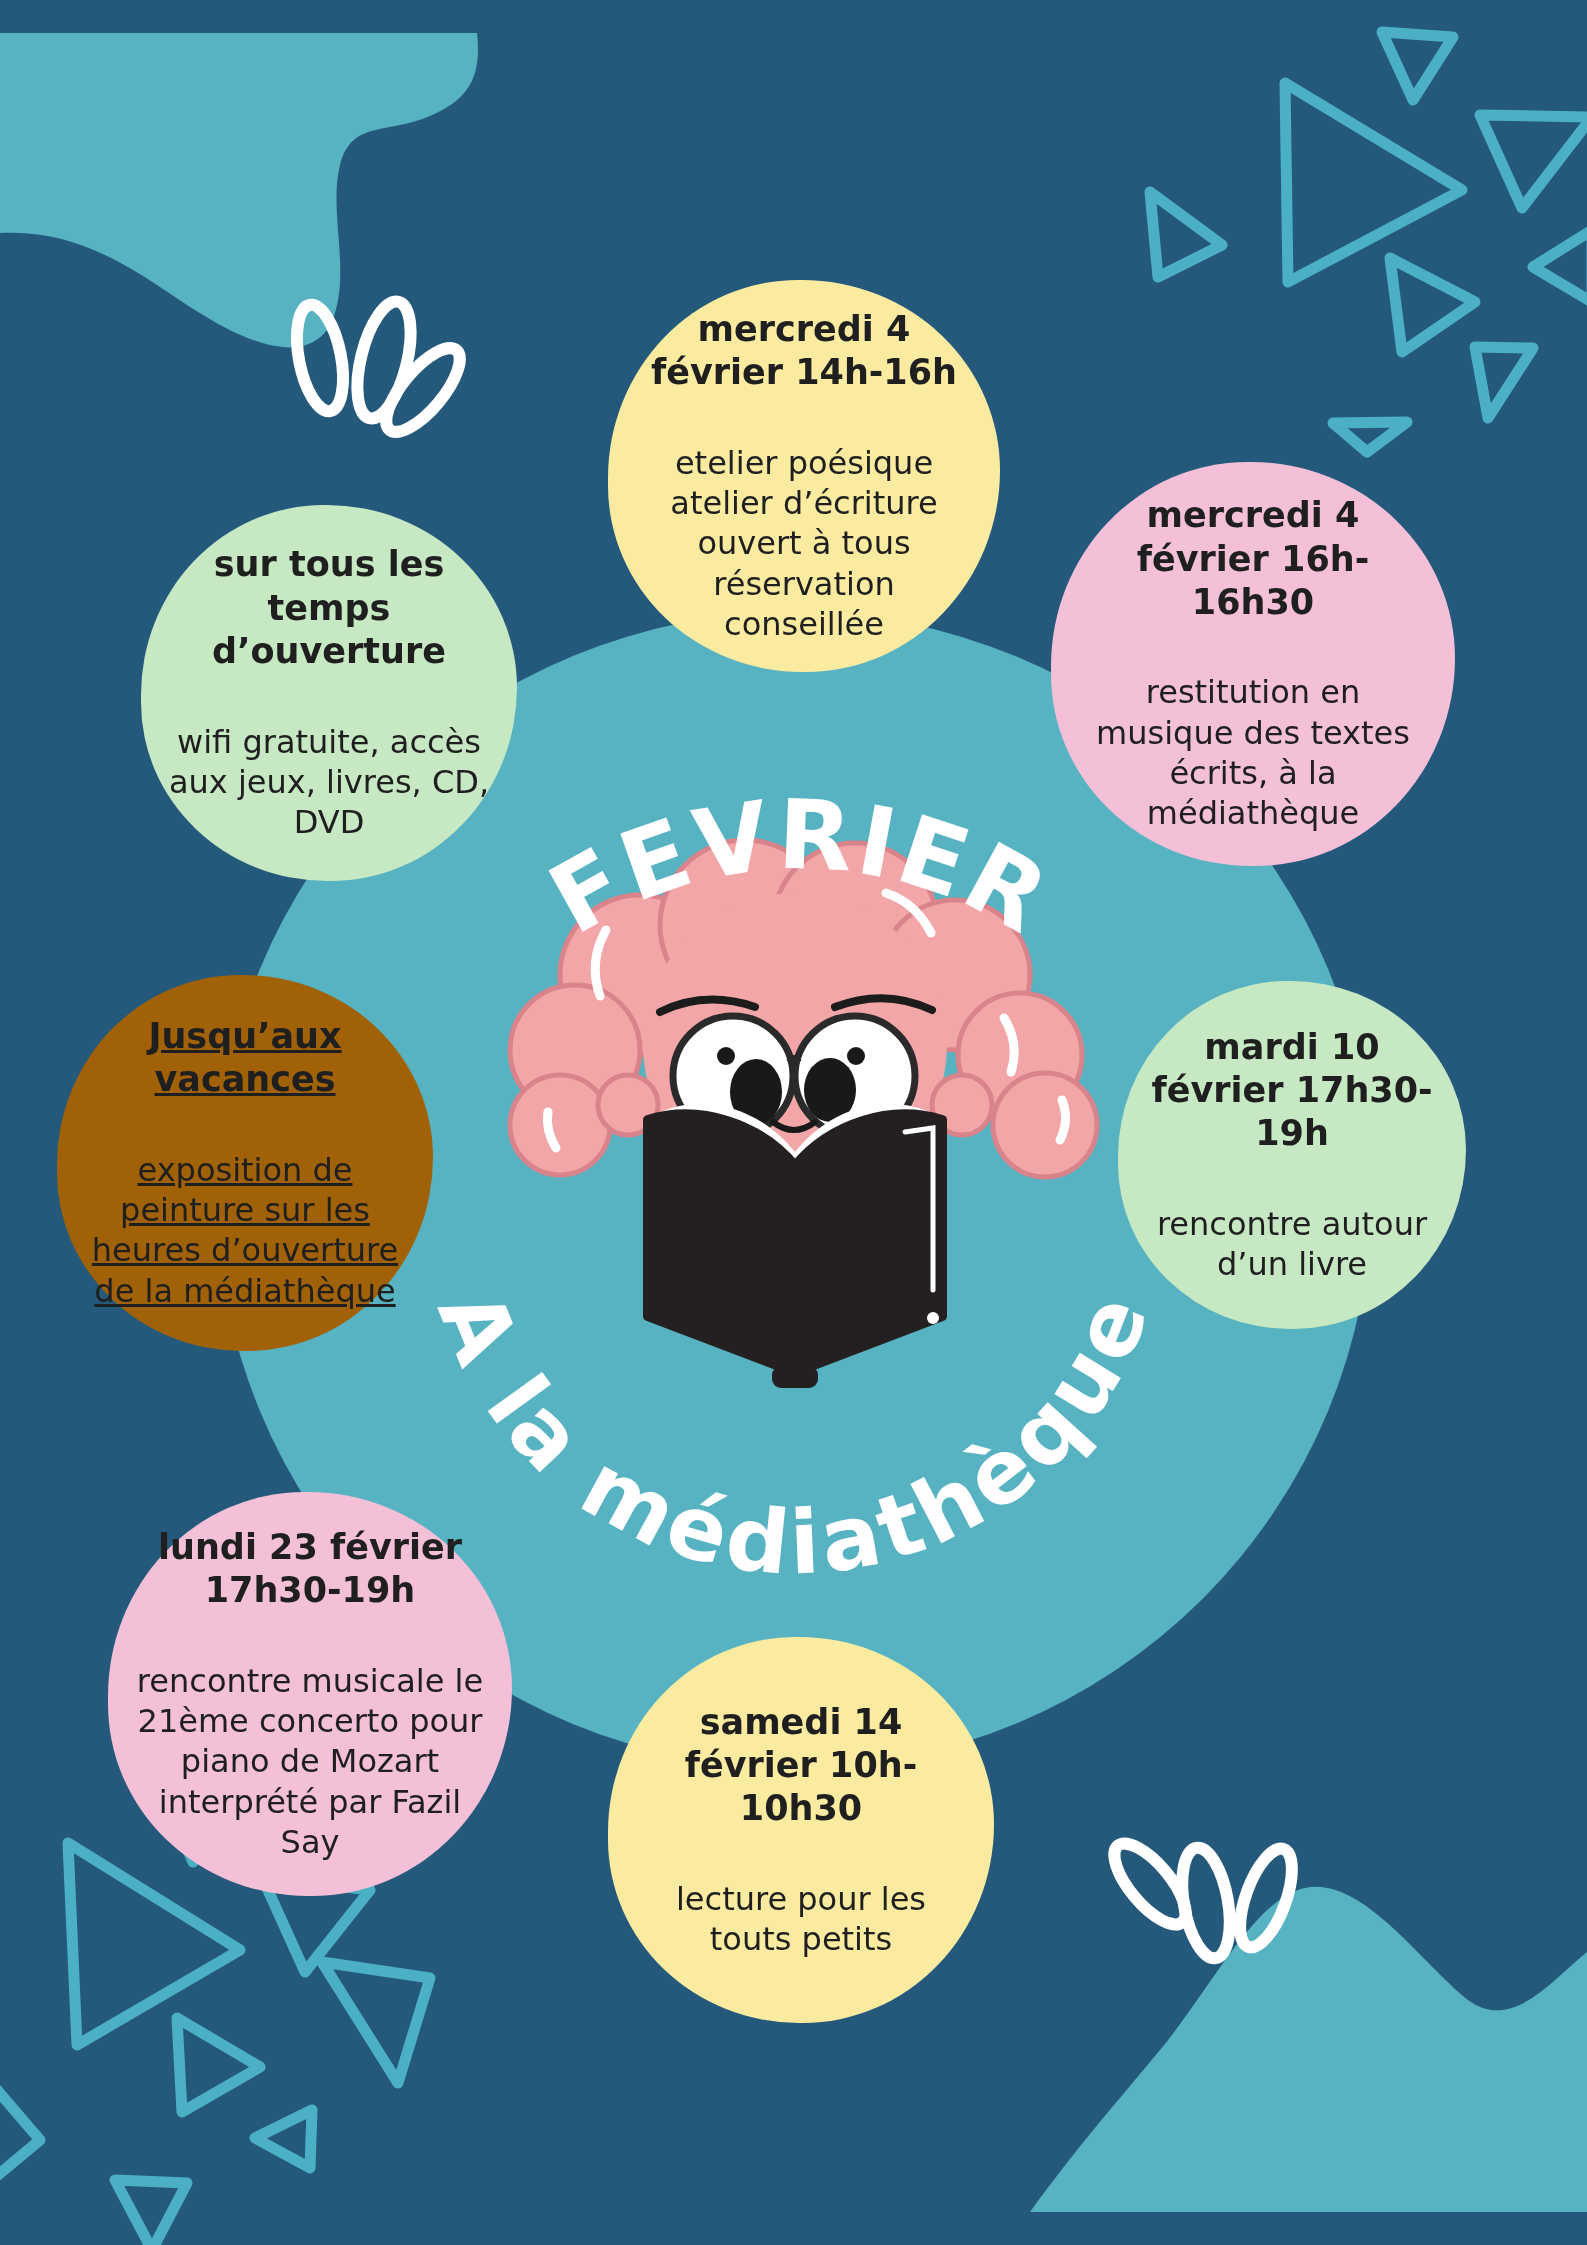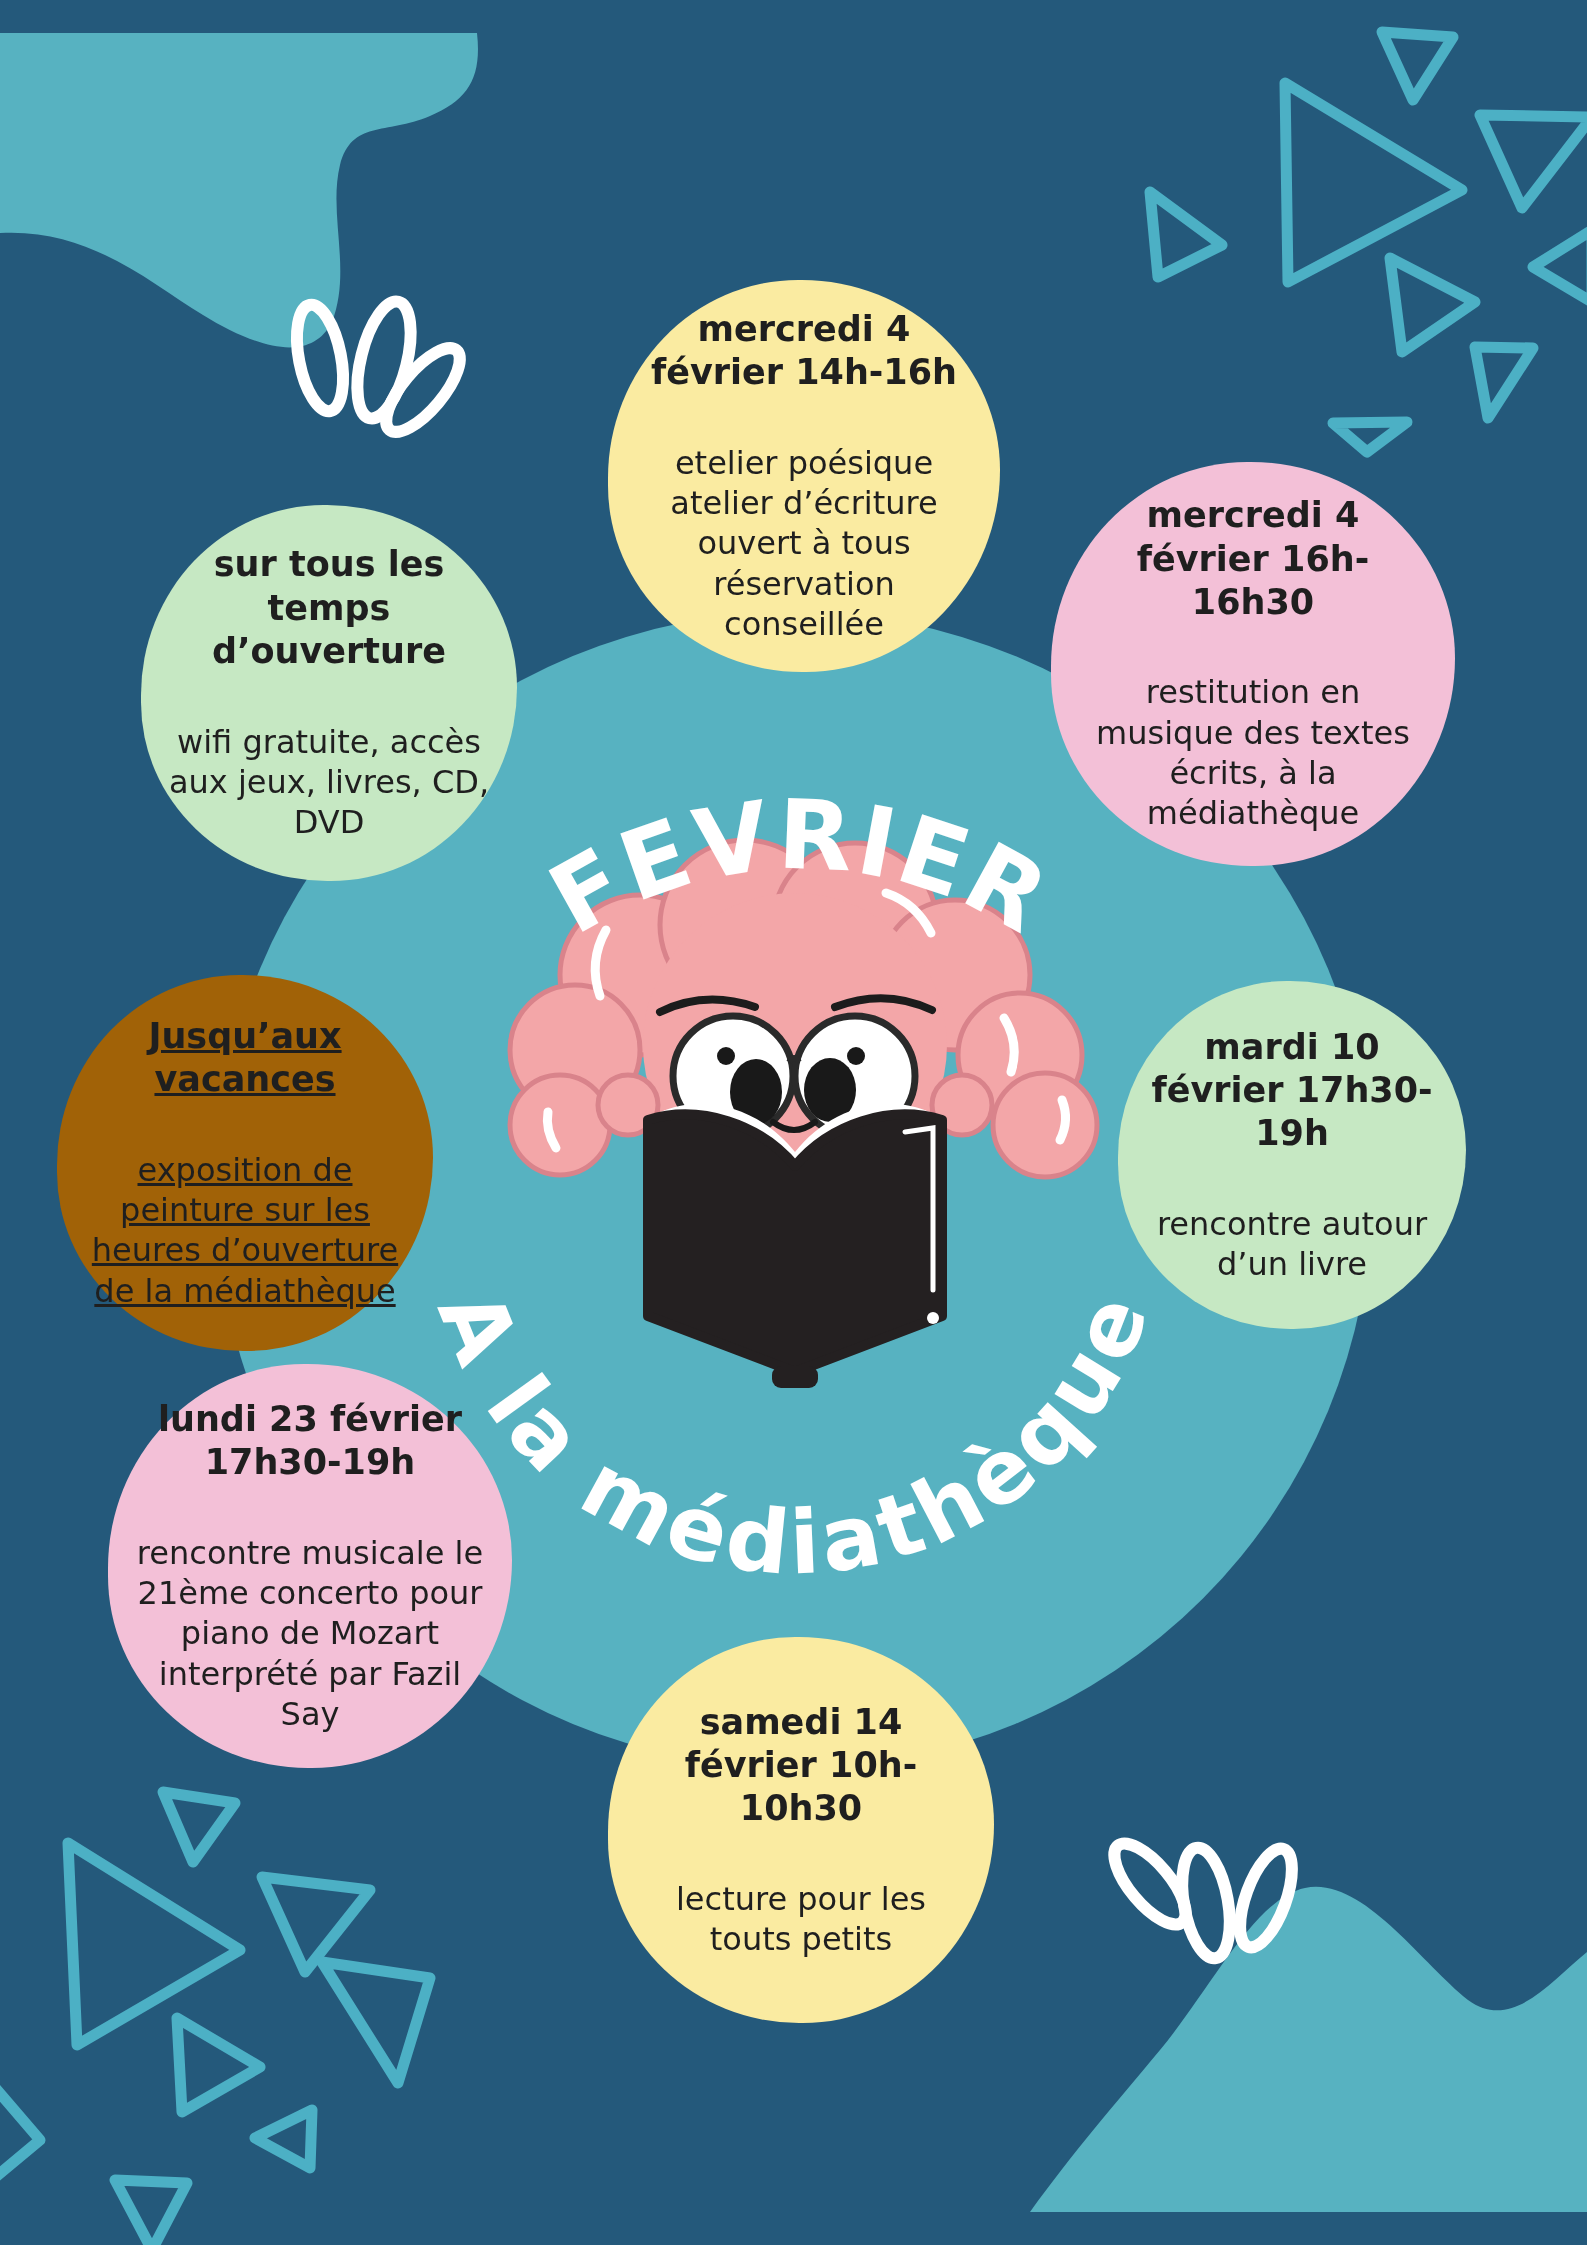--- a/index.html
+++ b/index.html
@@ -29,21 +29,21 @@
   .gap .ev-desc{margin-top:16px;}
   .yellow{background:#faeba1;}
   .pink{background:#f3c0d7;}
   .green{background:#c6e8c3;}
   .peach{background:#a16207;text-decoration:underline;}
   .pos1{left:608px;top:280px;width:392px;height:392px;}
   .pos2{left:1051px;top:462px;width:404px;height:404px;}
   .pos3{left:141px;top:505px;width:376px;height:376px;}
   .pos4{left:1118px;top:981px;width:348px;height:348px;}
   .pos5{left:57px;top:975px;width:376px;height:376px;}
-  .pos6{left:108px;top:1364px;width:404px;height:404px;}
+  .pos6{left:108px;top:1492px;width:404px;height:404px;}
   .pos7{left:1065px;top:1451px;width:382px;height:382px;}
   .pos8{left:608px;top:1637px;width:386px;height:386px;}
   
   .fevrier{
     font-family:"DejaVu Sans",sans-serif;
     font-weight:bold;font-size:96px;letter-spacing:3px;fill:#ffffff;
   }
   .mediatheque{
     font-family:"DejaVu Sans",sans-serif;
     font-weight:bold;font-size:88px;letter-spacing:5px;fill:#ffffff;

